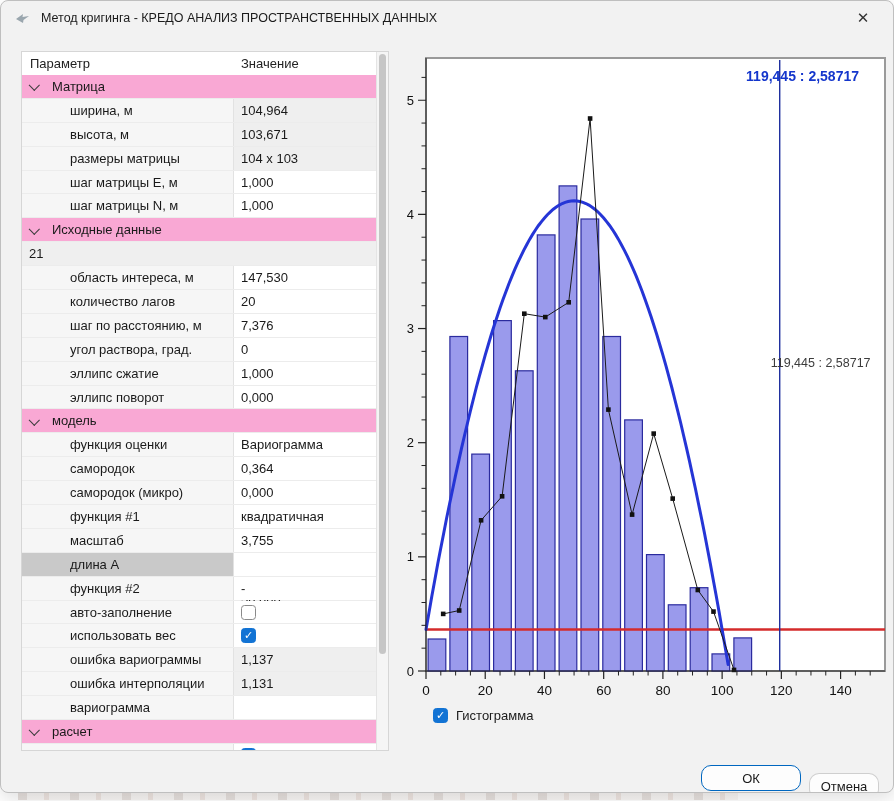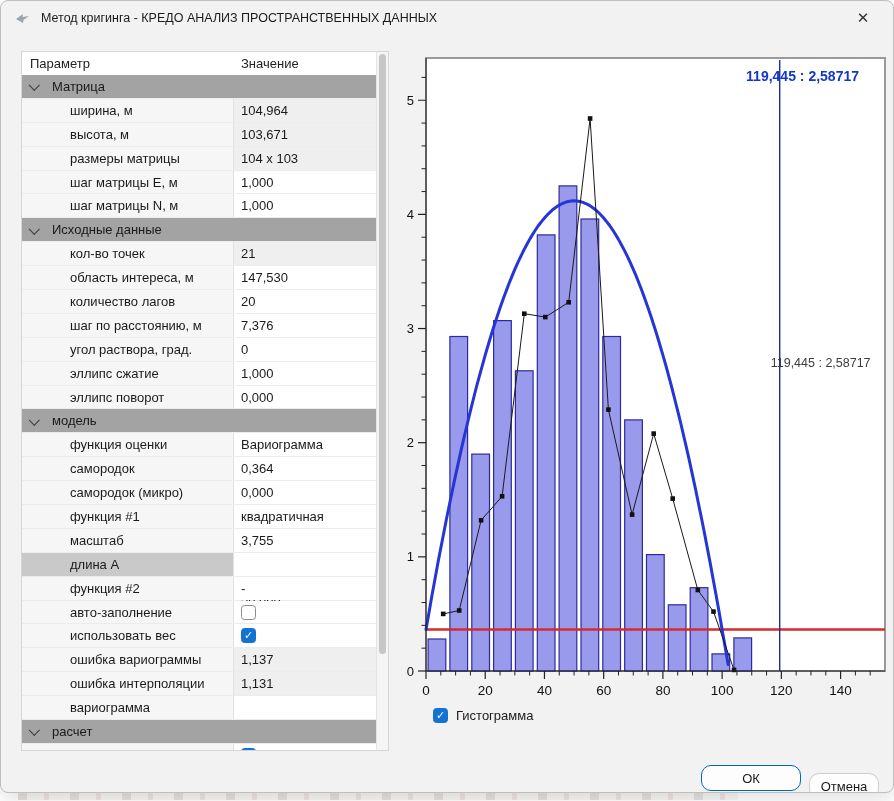--- a/index.html
+++ b/index.html
@@ -19,21 +19,21 @@
   
   .param-table{position:absolute;left:20px;top:50px;width:368px;height:700px;background:#fff;
     border:1px solid #d6d6d6;box-sizing:border-box;overflow:hidden;}
   .thead{display:flex;height:23px;align-items:center;border-bottom:1px solid #e3e3e3;
     font-size:13px;color:#222;background:#fff;}
   .thead .th1{width:212px;padding-left:8px;box-sizing:border-box;}
   .thead .th2{flex:1;padding-left:7px;}
   .rows{position:absolute;left:0;top:23px;right:12px;bottom:0;overflow:hidden;}
   .trow{display:flex;height:22.9px;align-items:stretch;border-bottom:1px solid #ececec;
     font-size:13px;color:#1a1a1a;}
-  .trow.group{background:#a3a3a3;align-items:center;padding-left:9px;}
+  .trow.group{background:#f9a8d4;align-items:center;padding-left:9px;}
   .chev{width:7px;height:7px;border-left:1.6px solid #3c3c3c;border-bottom:1.6px solid #3c3c3c;
     transform:rotate(-45deg) translateY(-1px);display:inline-block;}
   .glabel{margin-left:13px;}
   .lcell{width:212px;padding-left:48px;box-sizing:border-box;background:#f6f6f6;
     display:flex;align-items:center;border-right:1px solid #e2e2e2;}
   .vcell{flex:1;padding-left:7px;display:flex;align-items:center;}
   .vcell.ro{background:#efefef;}
   .vcell.edit{background:#fff;}
   .trow.selected .lcell{background:#c9c9c9;}
   .trow.selected .vcell{background:#d5d5d5;margin-top:46px;}
@@ -102,21 +102,20 @@
           </div>
           <div class="trow item">
             <div class="lcell">шаг матрицы N, м</div>
             <div class="vcell edit">1,000</div>
           </div>
           <div class="trow group">
             <span class="chev"></span>
             <span class="glabel">Исходные данные</span>
           </div>
           <div class="trow item">
-            <div class="lcell">кол-во точек</div>
             <div class="vcell ro">21</div>
           </div>
           <div class="trow item">
             <div class="lcell">область интереса, м</div>
             <div class="vcell edit">147,530</div>
           </div>
           <div class="trow item">
             <div class="lcell">количество лагов</div>
             <div class="vcell edit">20</div>
           </div>

